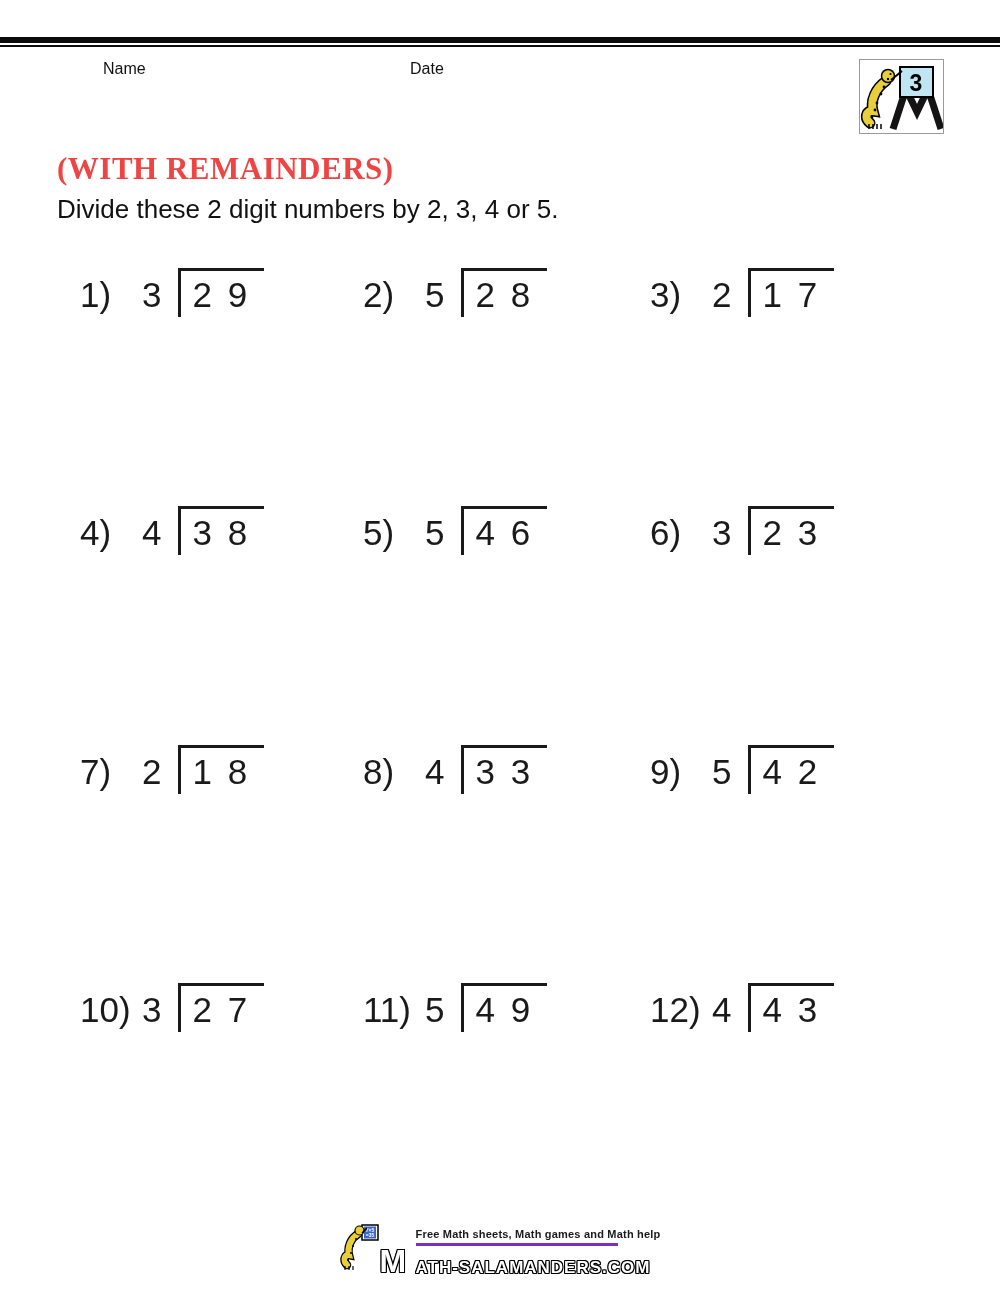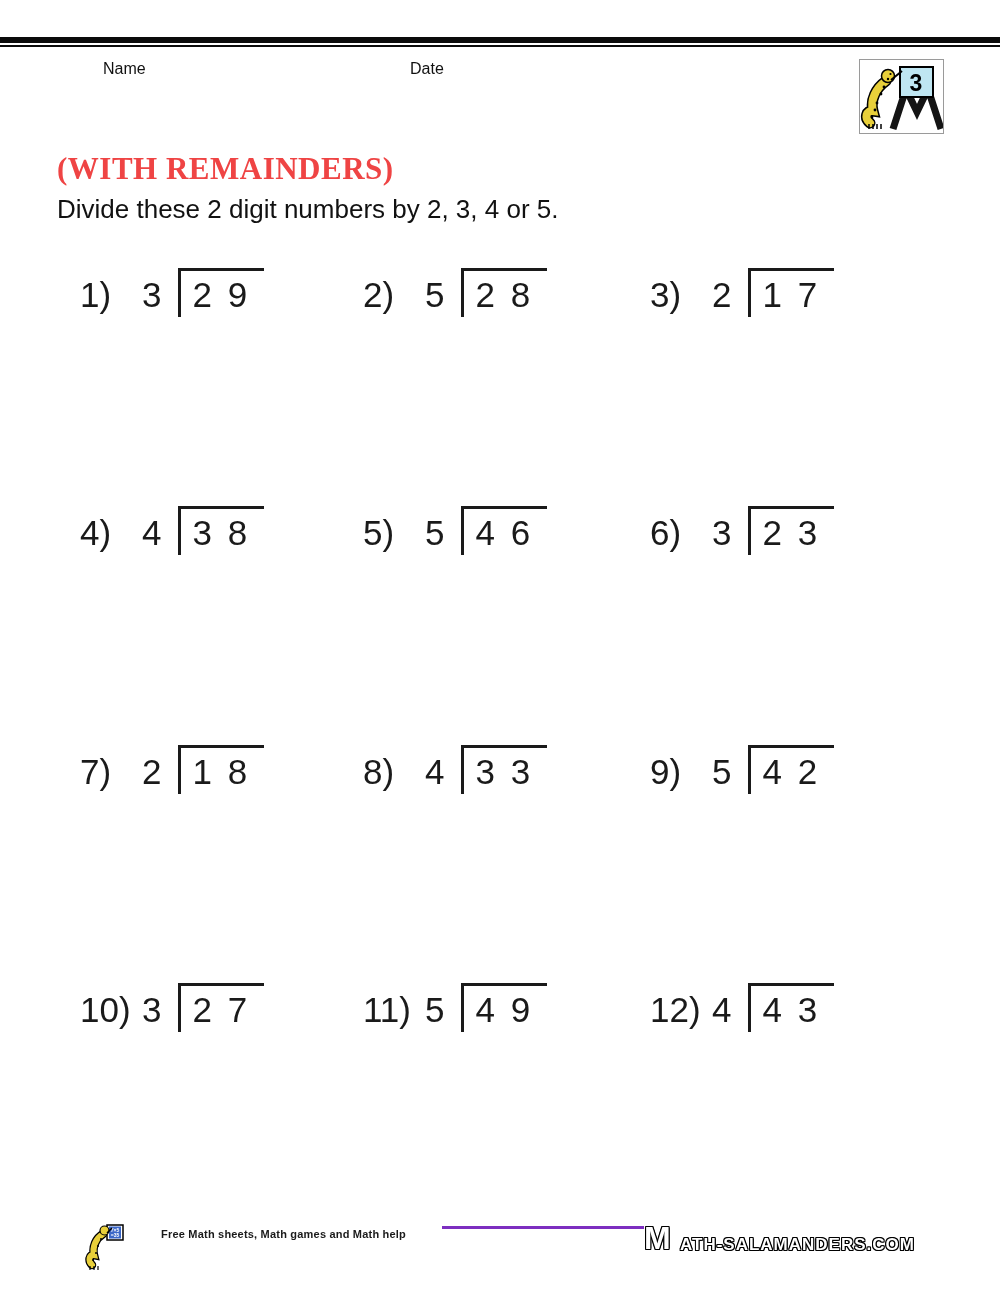--- a/index.html
+++ b/index.html
@@ -59,21 +59,21 @@
     word-spacing:6px; white-space:pre;
   }
   .row1 { top:268px; } .row2 { top:506px; } .row3 { top:745px; } .row4 { top:983px; }
   .col1 { left:80px; } .col2 { left:363px; } .col3 { left:650px; }
 
   
   .footer {
     position:absolute; left:0; top:1223px; width:100%;
     display:flex; justify-content:center; align-items:flex-start;
   }
-  .f-right { display:flex; flex-direction:row; }
+  .f-right { display:flex; flex-direction:column; }
   .f-tagline {
     margin-left:36px; margin-top:5px;
     font-size:11px; font-weight:bold; color:#1a1a1a; letter-spacing:0.2px;
   }
   .f-rule {
     margin-left:36px; margin-top:3px;
     width:202px; height:3px; background:#7d2fc0;
   }
   .f-site { display:flex; align-items:flex-end; margin-top:1px; }
   .f-m, .f-rest {

